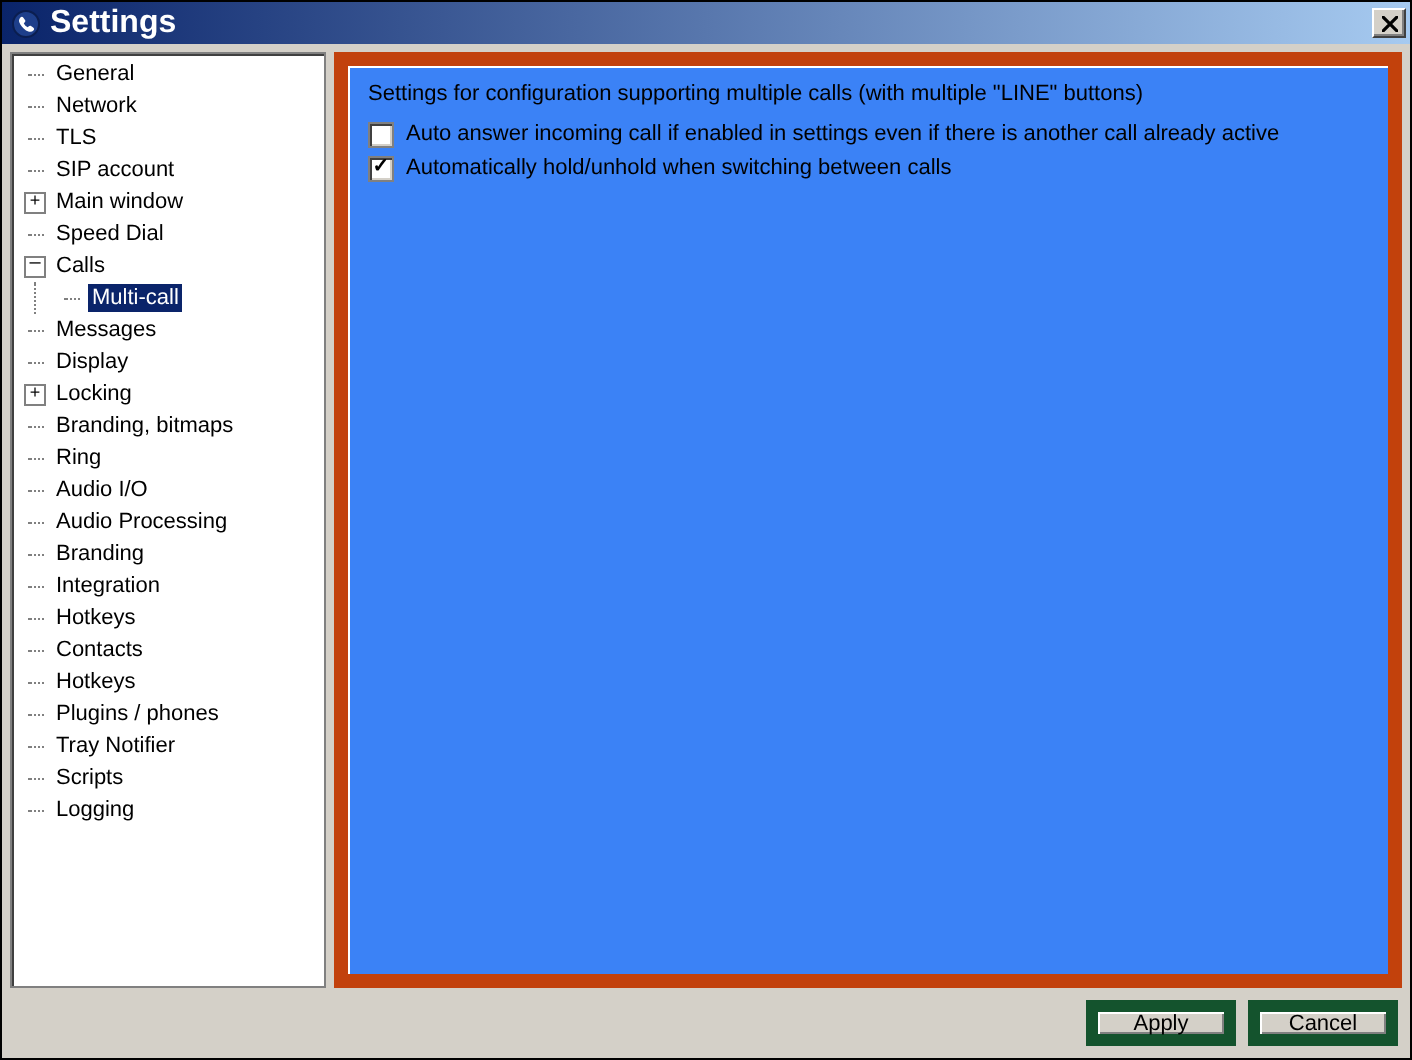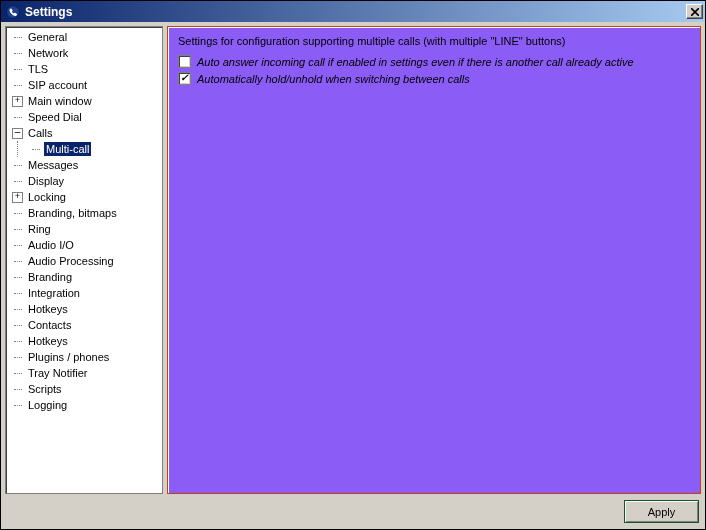--- a/index.html
+++ b/index.html
@@ -21,21 +21,21 @@
     background: linear-gradient(to right, #0a246a, #a6caf0);
     display: flex; align-items: center;
     color: #fff; font-weight: bold;
     padding: 0 2px 0 4px;
     flex: 0 0 auto;
   }
   .titlebar .icon {
     width: 16px; height: 16px; margin-right: 4px;
     display: inline-flex; align-items: center; justify-content: center;
   }
-  .titlebar .title { flex: 1; font-size: 12px; }
+  .titlebar .title { flex: 1; font-size: 16px; }
   .titlebar .close-btn {
     width: 17px; height: 15px;
     background: #d4d0c8;
     border: 1px solid #fff;
     border-right-color:#404040; border-bottom-color:#404040;
     display:inline-flex; align-items:center; justify-content:center;
     font-family: Arial, sans-serif; font-size: 11px; font-weight: bold;
     color:#000; line-height: 1;
     box-shadow: inset -1px -1px 0 #808080, inset 1px 1px 0 #d4d0c8;
   }
@@ -56,34 +56,33 @@
   .tree {
     width: 158px; flex: 0 0 auto;
     background: #fff;
     border: 1px solid #808080;
     box-shadow: inset 1px 1px 0 #404040, inset -1px -1px 0 #fff;
     overflow: auto;
     padding: 2px 0 2px 2px;
   }
   .content {
     flex: 1 1 auto;
-    background: #8b5cf6;
-    border: 1px solid #c2410c;
+    background: #3b82f6;
+    border: 7px solid #c2410c;
     box-shadow: inset 1px 1px 0 #fff;
     padding: 8px 10px;
     overflow: auto;
   }
   .content .subtitle {
     margin-bottom: 8px;
   }
   .check-row {
-    display: flex; align-items: center;
+    display: flex; align-items: flex-start;
     margin: 4px 0;
     gap: 6px;
-    font-style: italic;
   }
   .checkbox {
     width: 13px; height: 13px;
     background: #fff;
     border: 1px solid #808080;
     box-shadow: inset 1px 1px 0 #404040, inset -1px -1px 0 #d4d0c8;
     display: inline-flex; align-items: center; justify-content: center;
     font-size: 10px; line-height: 1;
   }
   .checkbox.checked::after {
@@ -92,21 +91,21 @@
   }
   
   .button-bar {
     flex: 0 0 auto;
     display: flex; justify-content: flex-end; gap: 6px;
     padding: 2px 2px 2px 0;
   }
   .btn {
     min-width: 75px; height: 23px;
     background: #d4d0c8;
-    border: 1px solid #14532d;
+    border: 6px solid #14532d;
     box-shadow: inset 1px 1px 0 #fff, inset -1px -1px 0 #808080;
     font: 11px Tahoma, sans-serif;
     display: inline-flex; align-items: center; justify-content: center;
     padding: 0 4px;
   }
   
   .tree-list { list-style: none; padding: 0; margin: 0; }
   .tree-row {
     display: flex; align-items: center;
     height: 16px;
@@ -300,16 +299,17 @@
               <span class="checkbox checked"></span>
               <span>Automatically hold/unhold when switching between calls</span>
             </div>
           </div>
       </div>
 
     </div>
 
     <div class="button-bar">
       <div class="btn">Apply</div>
+      <div class="btn">Cancel</div>
     </div>
   </div>
 
 </div>
 
 </body></html>

